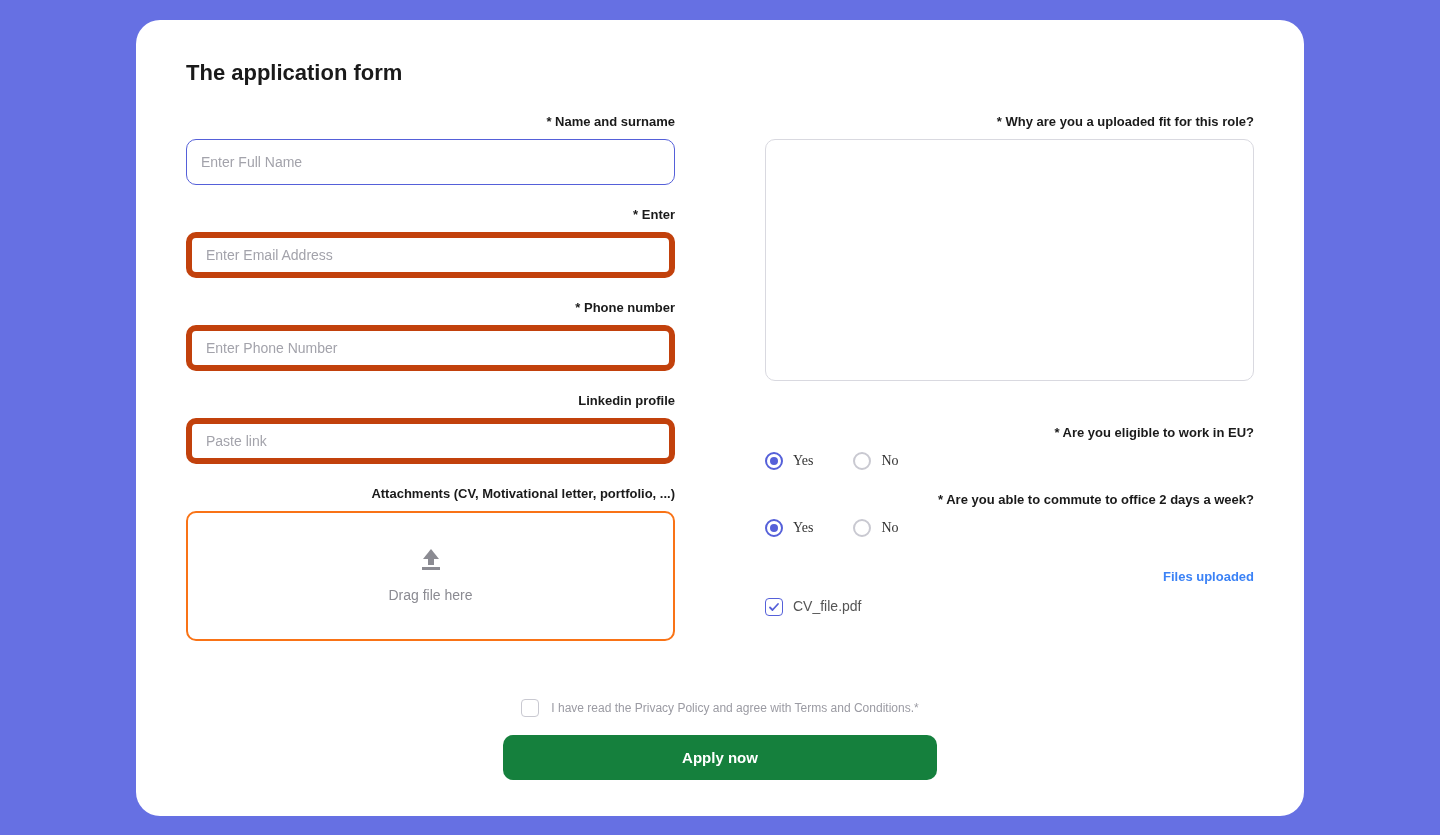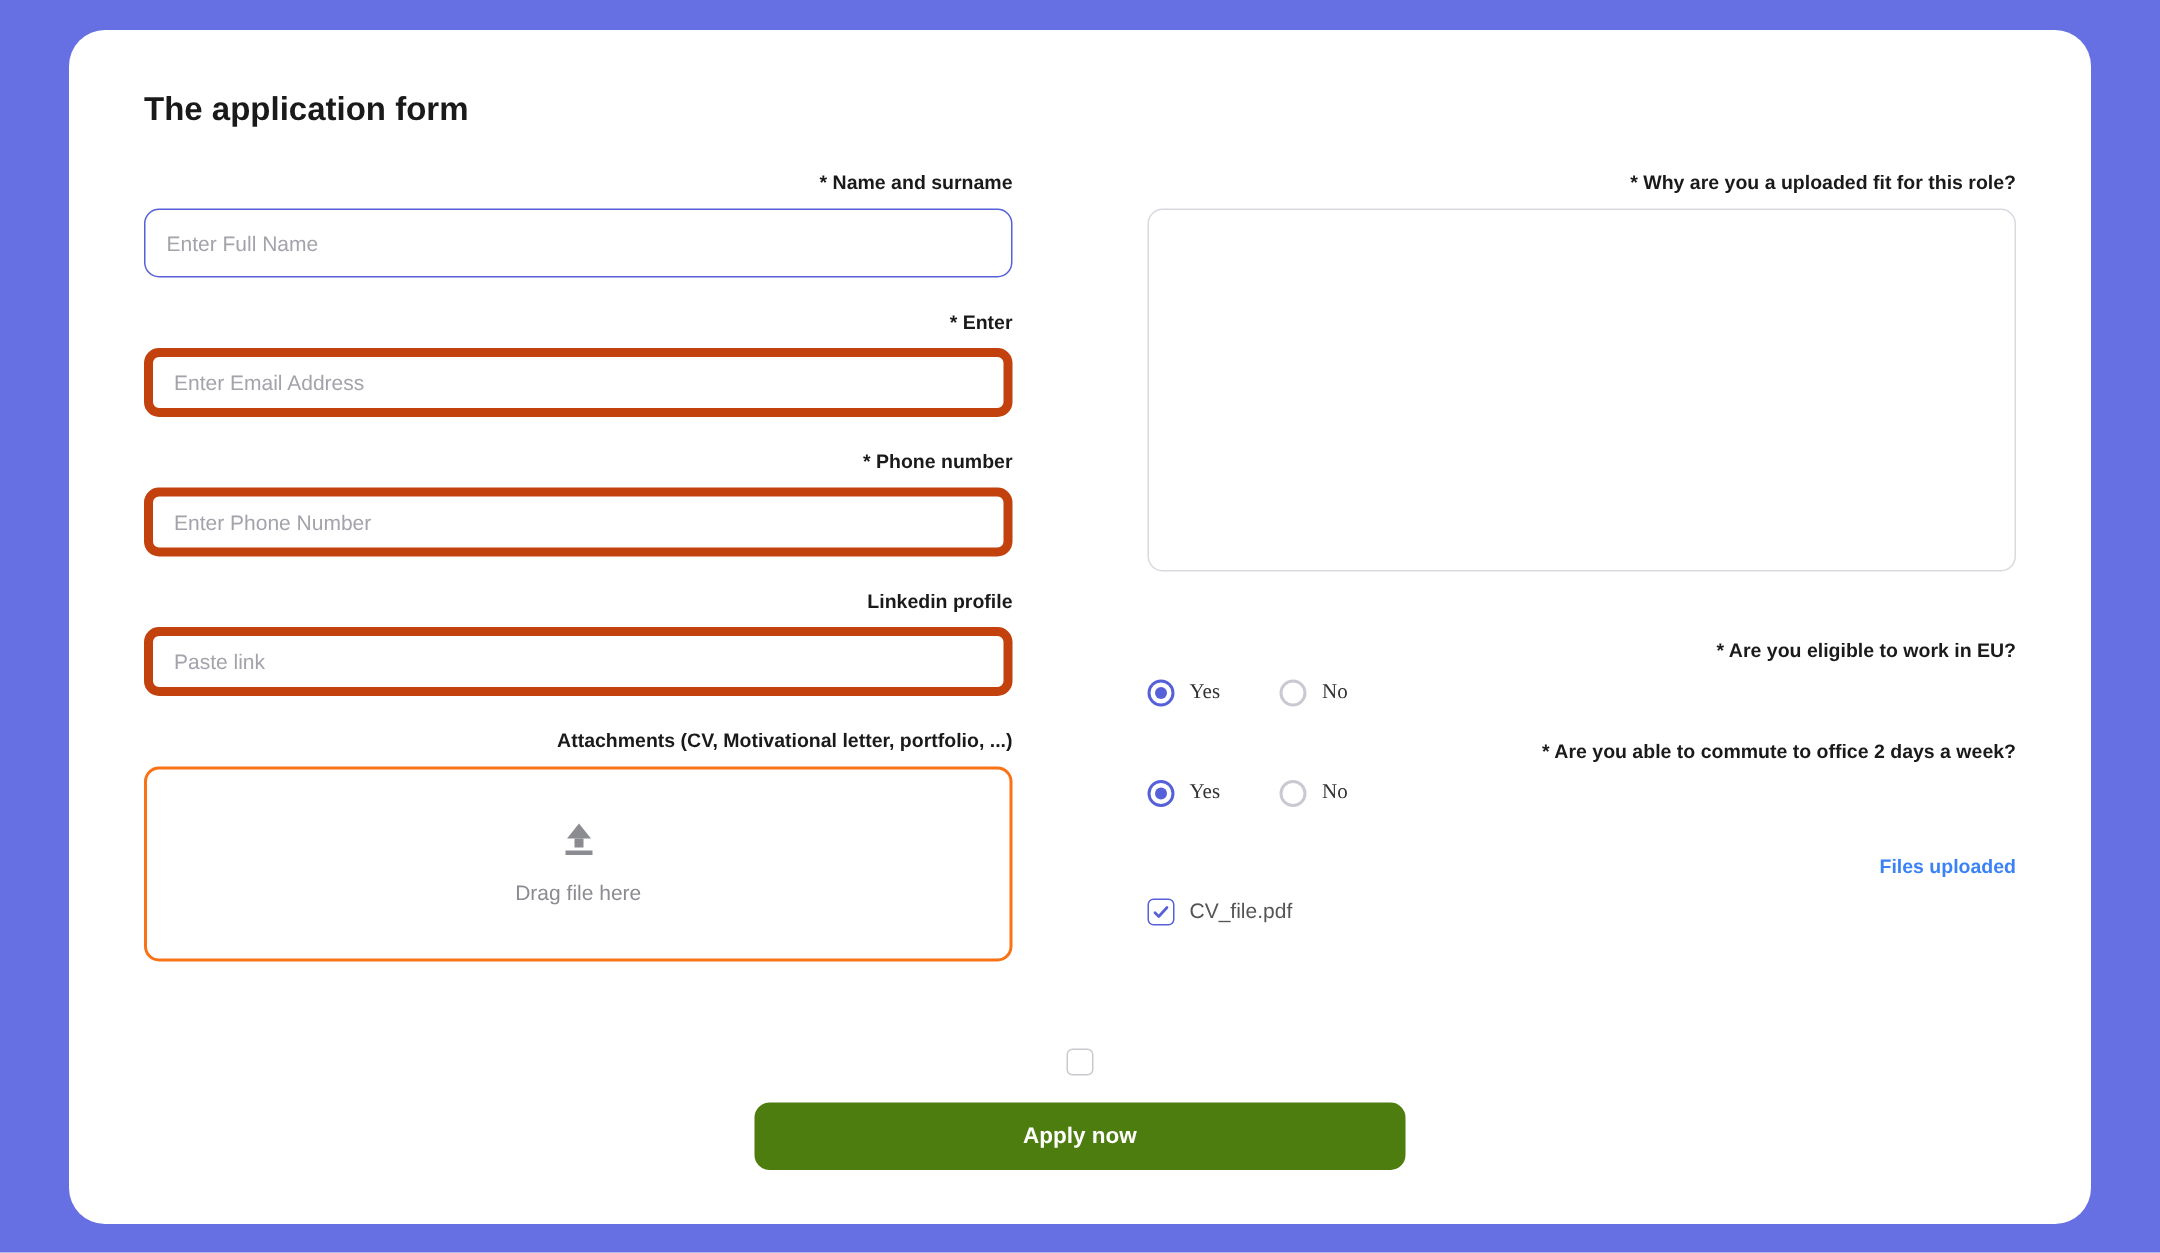--- a/index.html
+++ b/index.html
@@ -16,21 +16,21 @@
       display: flex;
       align-items: center;
       justify-content: center;
       position: relative;
       overflow: hidden;
     }
     
     .card {
       background: #ffffff;
       border-radius: 24px;
-      width: 1348px;
+      width: 1168px;
       padding: 40px 50px 36px 50px;
       position: relative;
     }
     
     .form-title {
       font-size: 22px;
       font-weight: 700;
       color: #1a1a1a;
       margin-bottom: 28px;
     }
@@ -242,21 +242,21 @@
     }
     
     .consent-text {
       font-size: 12px;
       color: #9b9ba3;
     }
     
     .submit-button {
       width: 434px;
       height: 45px;
-      background: #4d7c0f;
+      background: #15803d;
       color: #ffffff;
       border: none;
       border-radius: 10px;
       font-size: 15px;
       font-weight: 600;
       cursor: pointer;
       font-family: inherit;
     }
   </style>
 </head>
@@ -349,16 +349,17 @@
           <span class="file-name">CV_file.pdf</span>
         </div>
       </div>
 
     </div>
   </div>
 
   <div class="form-footer">
     <div class="consent-row">
       <span class="consent-checkbox"></span>
+      <span class="consent-text">I have read the Privacy Policy and agree with Terms and Conditions.*</span>
     </div>
     <button class="submit-button">Apply now</button>
   </div>
 </div>
 
 </body></html>

